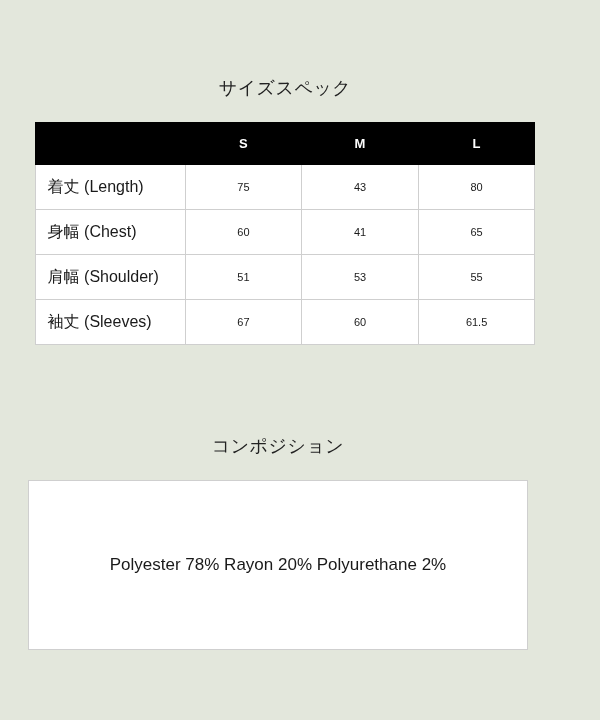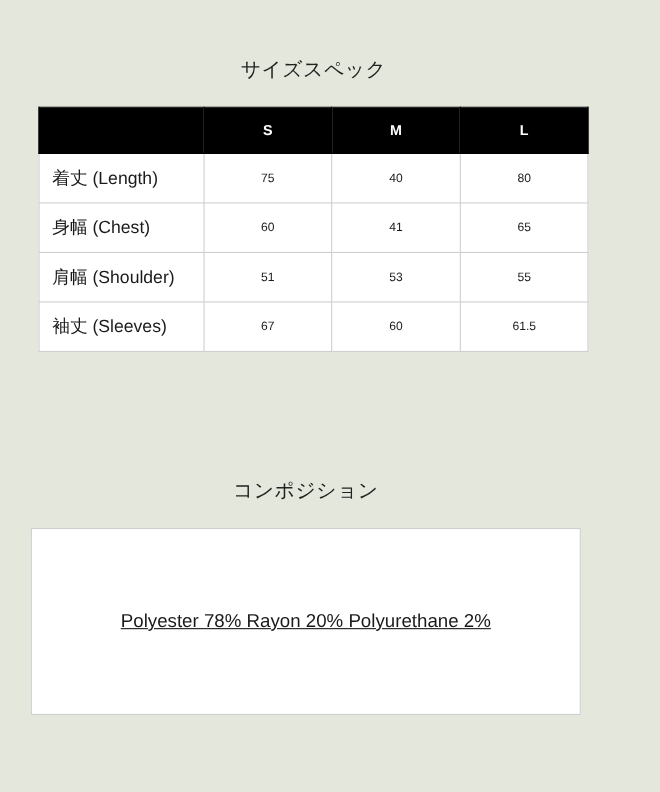--- a/index.html
+++ b/index.html
@@ -25,21 +25,21 @@
   .section-title {
     text-align: center;
     font-size: 18px;
     font-weight: 400;
     letter-spacing: 0.5px;
     color: #222222;
   }
   .spec-section {
     position: absolute;
     left: 0;
-    top: 51px;
+    top: 76px;
     width: 570px;
   }
   .spec-section .section-title {
     margin: 0 0 22px 0;
   }
   table.spec-table {
     width: 500px;
     margin: 0 auto;
     border-collapse: collapse;
     background: #ffffff;
@@ -97,21 +97,20 @@
     border: 1px solid #cfcfcf;
     box-sizing: border-box;
     display: flex;
     align-items: center;
     justify-content: center;
   }
   .comp-text {
     font-size: 17px;
     font-weight: 400;
     color: #1a1a1a;
-    text-decoration: underline;
   }
 </style>
 </head>
 <body>
 
 <div class="page">
 
   <section class="spec-section">
     <h2 class="section-title">サイズスペック</h2>
 
@@ -127,21 +126,21 @@
           <th></th>
           <th>S</th>
           <th>M</th>
           <th>L</th>
         </tr>
       </thead>
       <tbody>
         <tr>
           <td class="row-label">着丈 (Length)</td>
           <td class="value">75</td>
-          <td class="value">40</td>
+          <td class="value">43</td>
           <td class="value">80</td>
         </tr>
         <tr>
           <td class="row-label">身幅 (Chest)</td>
           <td class="value">60</td>
           <td class="value">41</td>
           <td class="value">65</td>
         </tr>
         <tr>
           <td class="row-label">肩幅 (Shoulder)</td>

